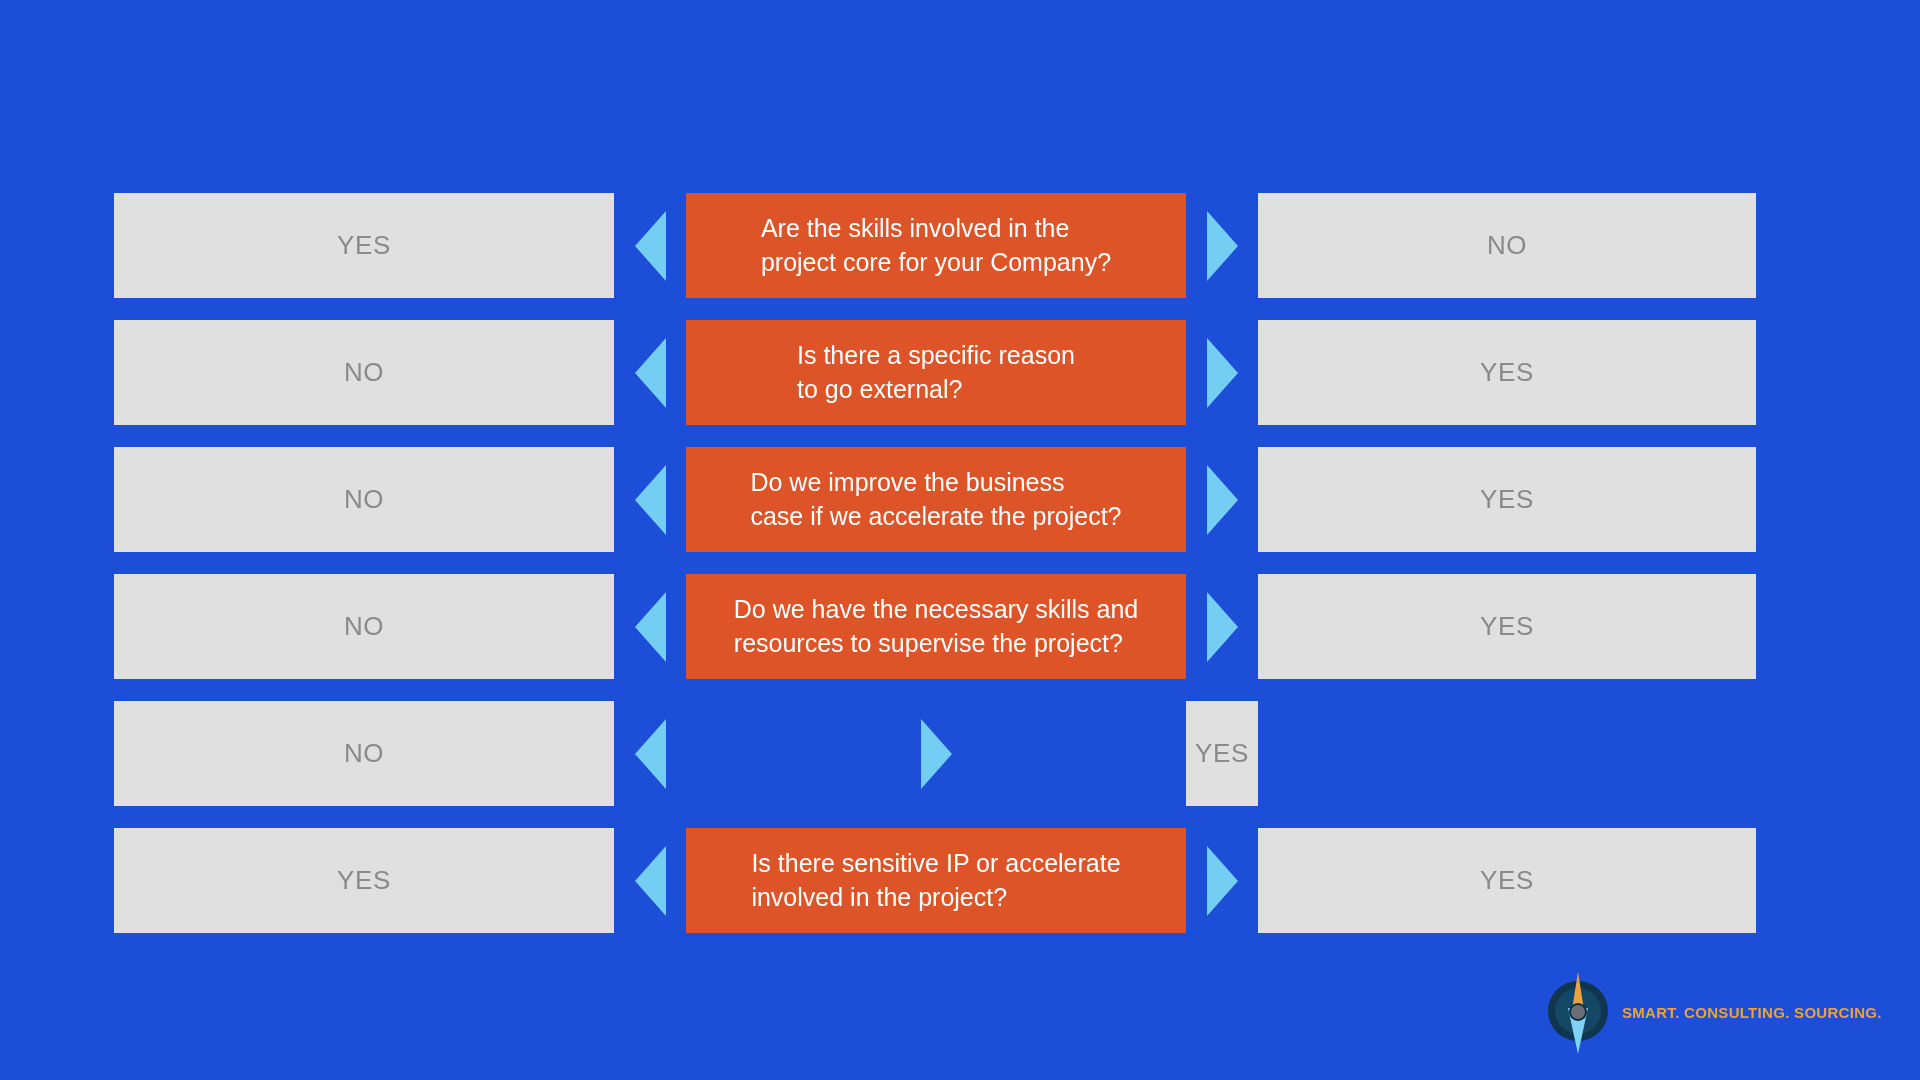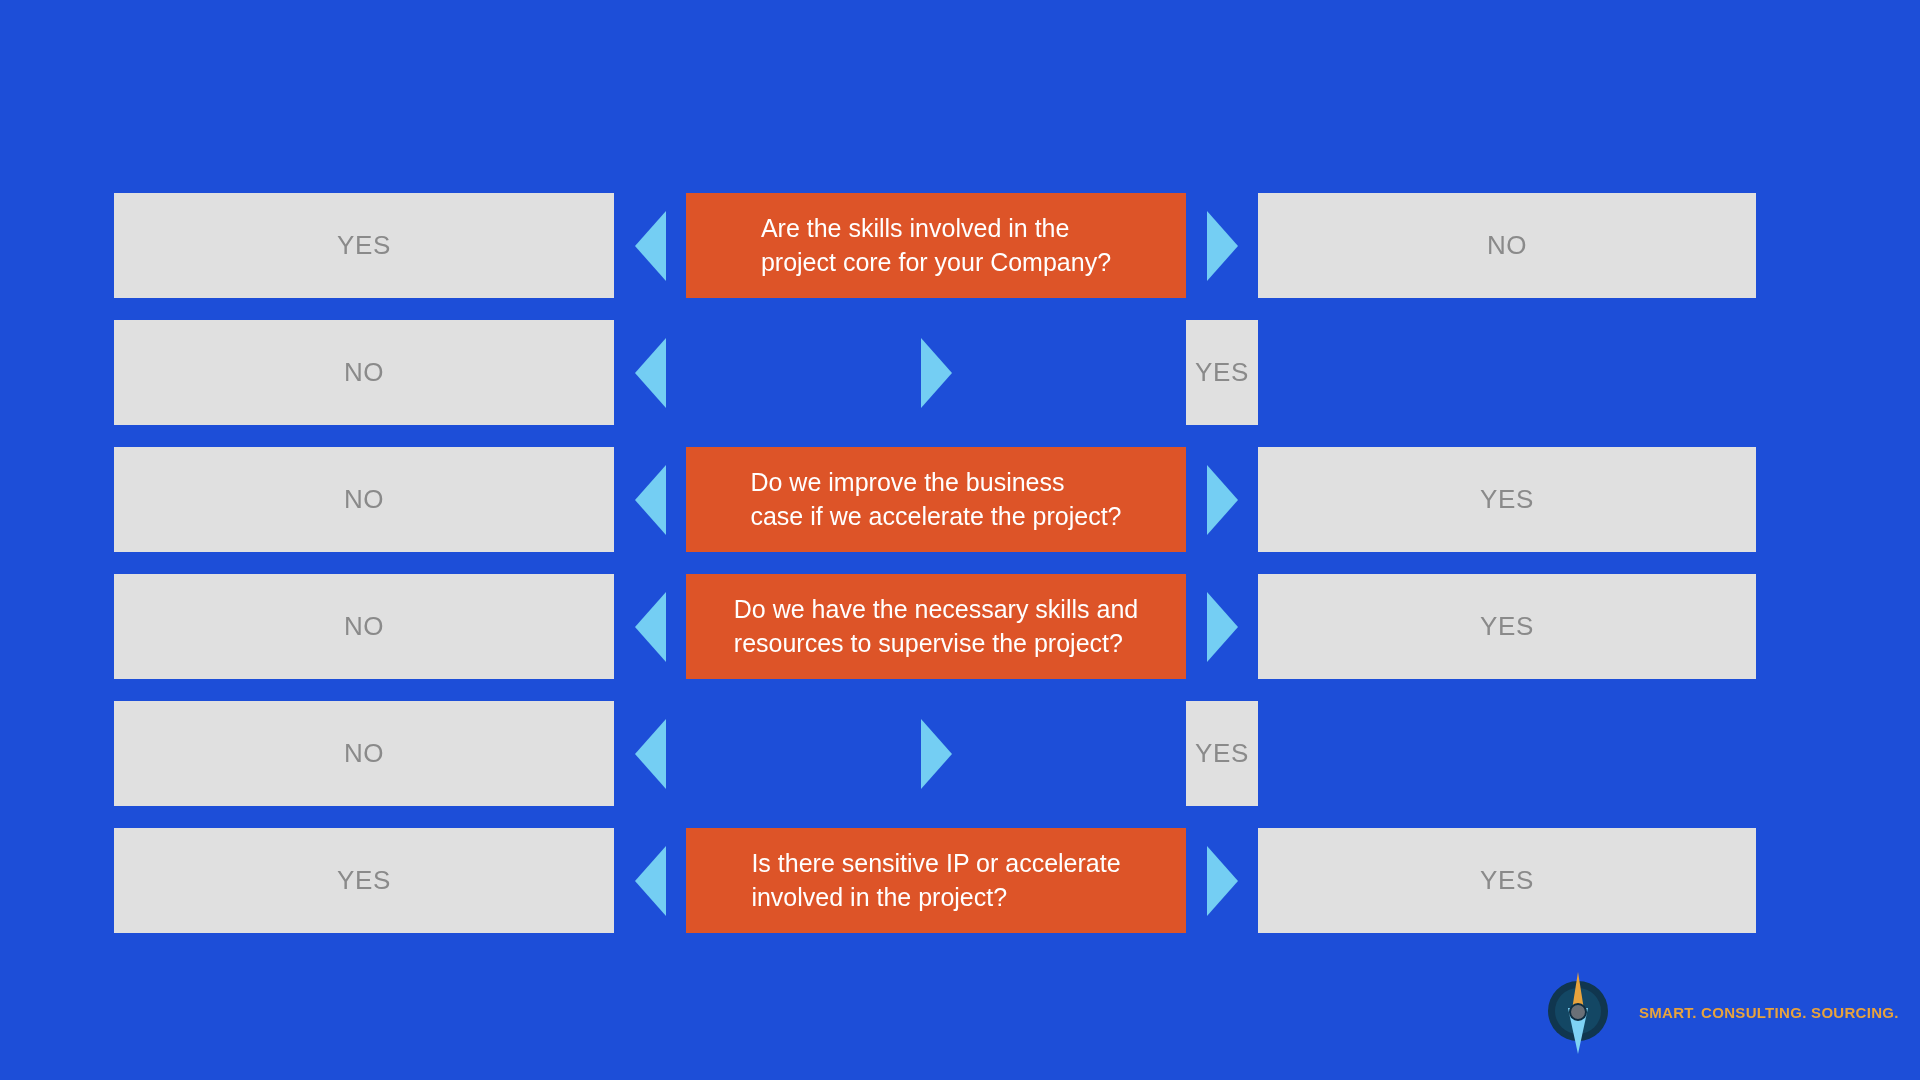--- a/index.html
+++ b/index.html
@@ -78,21 +78,21 @@
   .arrow.left  { border-right:31px solid #74cef3; }
   .arrow.right { border-left:31px solid #74cef3; }
 
   
   #logo-block {
     position:absolute;
     left:1545px;
     top:968px;
     display:flex;
     align-items:center;
-    gap:28px;
+    gap:11px;
   }
   #logo-mark {
     position:relative;
     width:66px; height:88px;
     flex:none;
   }
   #logo-disc {
     position:absolute;
     left:3px; top:13px;
     width:60px; height:60px;
@@ -164,20 +164,24 @@
         <span class="answer-label">NO</span>
       </div>
     </div>
 
     <div class="row">
       <div class="answer-box">
         <span class="answer-label">NO</span>
       </div>
       <div class="arrow-cell">
         <div class="arrow left"></div>
+      </div>
+      <div class="question-box">
+        <span class="question-label">Is there a specific reason
+to go external?</span>
       </div>
       <div class="arrow-cell">
         <div class="arrow right"></div>
       </div>
       <div class="answer-box">
         <span class="answer-label">YES</span>
       </div>
     </div>
 
     <div class="row">

